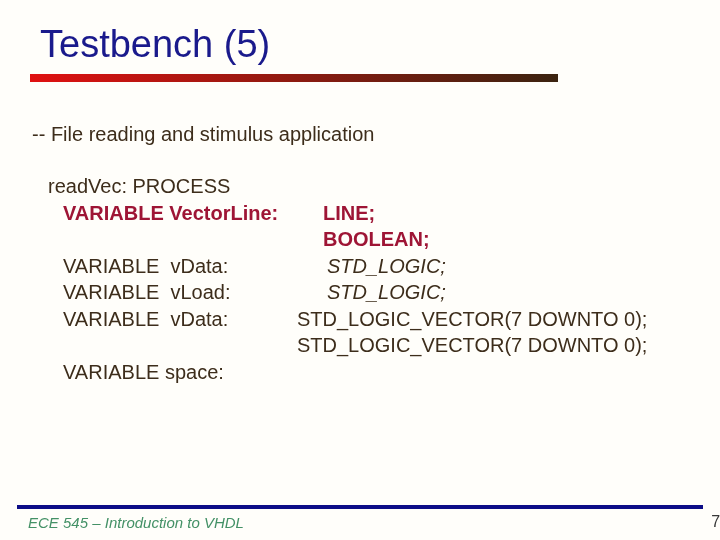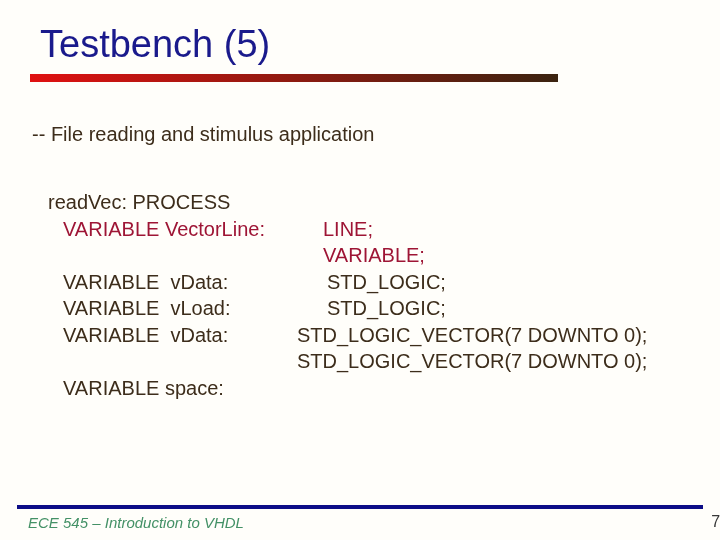--- a/index.html
+++ b/index.html
@@ -28,33 +28,32 @@
   .comment-line{
     position:absolute;left:32px;top:121px;
     font-size:20px;line-height:26px;
     color:var(--body_text,#3d2d1b);
     white-space:pre;
   }
   .code-block{
     position:absolute;left:0;top:173px;width:720px;
     font-size:20px;
     color:var(--body_text,#3d2d1b);
-    margin-top:16px;
   }
   .code-line{
     position:relative;height:26.5px;line-height:26.5px;white-space:pre;
   }
   .code-line .decl{position:absolute;left:63px;top:0;}
   .code-line.process .decl{left:48px;}
   .code-line .type{position:absolute;top:0;}
   .code-line.col-a .type{left:323px;}
-  .code-line.col-b .type{left:327px;}
+  .code-line.col-b .type{left:327px;font-style:italic;}
   .code-line.col-c .type{left:297px;}
   .code-line.keyword{
-    font-weight:normal;
+    font-weight:bold;
     color:var(--keyword_text,#9e1535);
     text-align:right;
   }
   .footer-divider{
     position:absolute;left:17px;top:505px;
     width:686px;height:4px;
     background:var(--divider,#0d0d87);
   }
   .footer-course{
     position:absolute;left:28px;top:514px;
@@ -85,21 +84,21 @@
     <div class="code-line process">
       <span class="decl">readVec: PROCESS</span>
     </div>
 
     <div class="code-line keyword col-a">
       <span class="decl">VARIABLE VectorLine:</span>
       <span class="type">LINE;</span>
     </div>
 
     <div class="code-line keyword col-a">
-      <span class="type">VARIABLE;</span>
+      <span class="type">BOOLEAN;</span>
     </div>
 
     <div class="code-line col-b">
       <span class="decl">VARIABLE  vData:</span>
       <span class="type">STD_LOGIC;</span>
     </div>
 
     <div class="code-line col-b">
       <span class="decl">VARIABLE  vLoad:</span>
       <span class="type">STD_LOGIC;</span>

